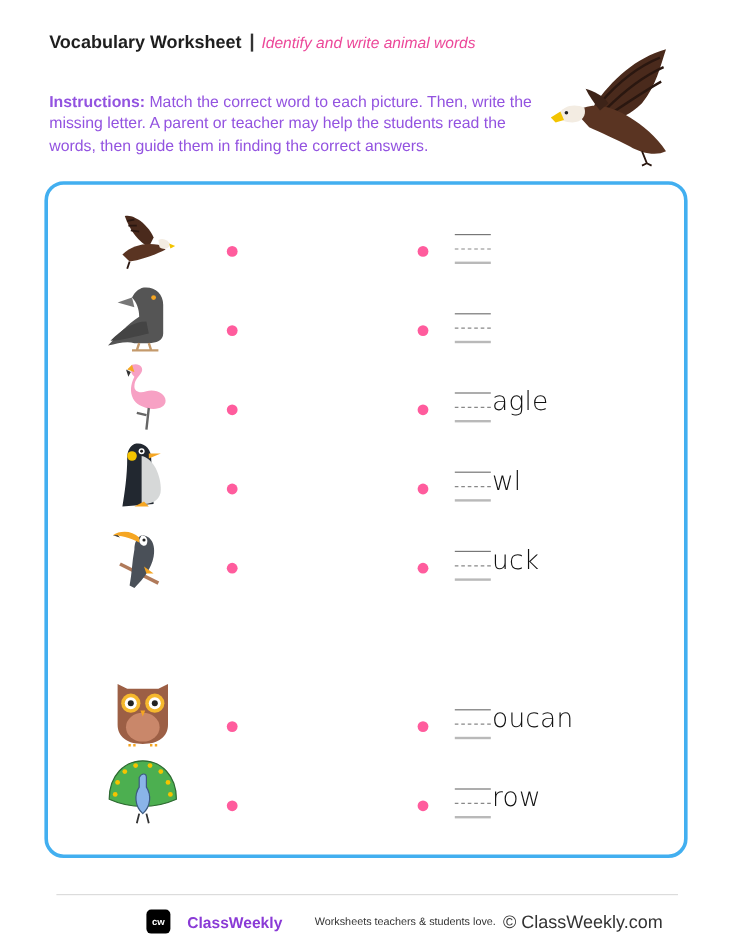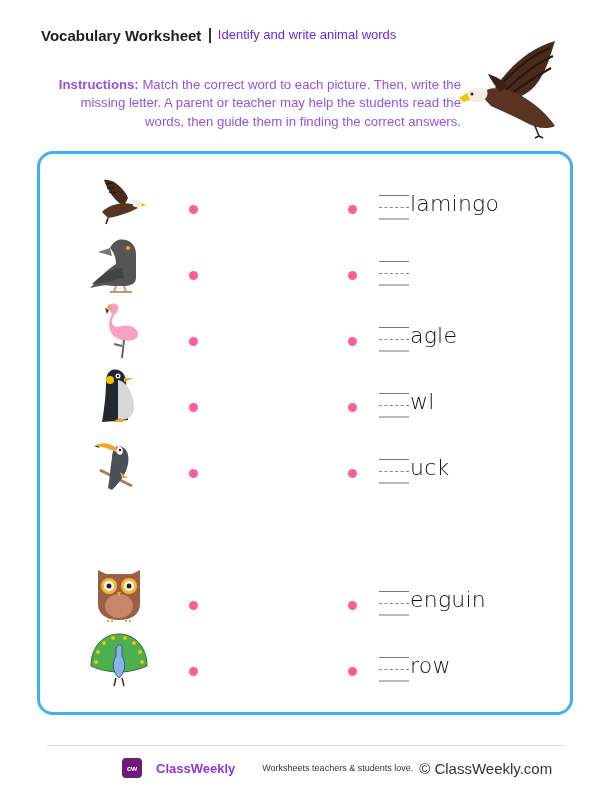--- a/index.html
+++ b/index.html
@@ -1,38 +1,38 @@
 <!DOCTYPE html>
 <html><head>
   <meta charset="utf-8">
   <style>
     html, body { margin: 0; padding: 0; background: #ffffff; }
     body { width: 612px; height: 792px; position: relative; overflow: hidden;
            font-family: "Liberation Sans", "DejaVu Sans", sans-serif; color: #222; }
-    .header { position: absolute; left: 41px; top: 27px; display: flex; align-items: flex-start; white-space: nowrap; }
+    .header { position: absolute; left: 41px; top: 27px; display: flex; align-items: center; white-space: nowrap; }
     .title { font-weight: bold; font-size: 15px; color: #1e1e1e; }
     .sep { display: inline-block; width: 1.5px; height: 15px; background: #333; margin: 0 7px 0 8px; align-self: center; }
-    .subtitle { font-size: 13px; color: #6d28d9; }
-    .instructions { position: absolute; left: 41px; top: 76px; width: 420px; font-size: 13.2px; line-height: 18.4px; color: #9353e0; text-align: right; }
+    .subtitle { font-size: 13px; color: #ec4899; font-style: italic; }
+    .instructions { position: absolute; left: 41px; top: 76px; width: 420px; font-size: 13.2px; line-height: 18.4px; color: #9353e0; }
     .instructions b { font-weight: bold; }
     .hero-eagle { position: absolute; left: 455px; top: 36px; width: 110px; height: 110px; }
     .card { position: absolute; left: 37px; top: 151px; width: 536px; height: 564px; border: 3px solid #42aff0; border-radius: 16px; box-sizing: border-box; }
     .row { position: absolute; left: 0; width: 100%; height: 66px; }
     .pic { position: absolute; left: 48px; top: 4px; width: 62px; height: 60px; }
     .dot { position: absolute; width: 9px; height: 9px; border-radius: 50%; background: #ff5c9d; }
     .dot.left { left: 149px; top: 41px; }
     .dot.right { left: 308px; top: 41px; }
     .blank { position: absolute; left: 339px; top: 31px; width: 30px; height: 25px; }
     .blank .l1 { position: absolute; left: 0; top: 0; width: 30px; height: 1px; background: #777; }
     .blank .l2 { position: absolute; left: 0; top: 12px; width: 30px; border-top: 1px dashed #888; }
     .blank .l3 { position: absolute; left: 0; top: 23px; width: 30px; height: 2px; background: #b9b9b9; }
     .word { position: absolute; left: 370px; top: 27px; font-family: "DejaVu Sans", sans-serif; font-size: 22px; font-weight: 300; color: #111; letter-spacing: 0.2px; }
     .footer-line { position: absolute; left: 47px; top: 745px; width: 518px; height: 1px; background: #dcdcdc; }
     .footer { position: absolute; left: 122px; top: 758px; display: flex; align-items: center; white-space: nowrap; }
-    .logo-box { width: 20px; height: 20px; border-radius: 4px; background: #701a75; color: #fff; font-size: 8px; font-weight: bold; display: flex; align-items: center; justify-content: center; }
+    .logo-box { width: 20px; height: 20px; border-radius: 4px; background: #000000; color: #fff; font-size: 8px; font-weight: bold; display: flex; align-items: center; justify-content: center; }
     .brand { font-size: 13px; font-weight: bold; color: #8a3ad6; margin-left: 14px; }
     .tagline { font-size: 9px; color: #333; margin-left: 27px; }
     .copyright { font-size: 15px; color: #333; margin-left: 6px; }
   </style>
 </head>
 <body>
 
 <div class="header">
   <span class="title">Vocabulary Worksheet</span>
   <span class="sep"></span>
@@ -63,21 +63,20 @@
       <path d="M53 35 L58 37 L54 39 Z" fill="#f3c400"></path>
       <path d="M20 50 L18 56" stroke="#2a1710" stroke-width="1.5"></path>
     </svg>
     <div class="dot left"></div>
     <div class="dot right"></div>
     <div class="blank">
         <div class="l1"></div>
         <div class="l2"></div>
         <div class="l3"></div>
       </div>
-    <div class="word">lamingo</div>
   </div>
 
   <div class="row" style="top: 76px;">
     <svg class="pic" viewBox="0 0 62 60">
       <path d="M30 6 C40 4 48 10 48 20 L48 44 C48 50 42 52 36 52 L24 52 C18 50 10 52 2 54 C10 46 18 36 28 30 C28 24 26 18 22 14 C24 10 26 8 30 6 Z" fill="#555"></path>
       <path d="M22 14 L10 18 L24 22 Z" fill="#777"></path>
       <path d="M4 50 C14 40 24 34 34 34 L36 44 C26 46 14 50 4 50 Z" fill="#444"></path>
       <circle cx="40" cy="14" r="2" fill="#f5a623"></circle>
       <path d="M28 52 L26 58 M36 52 L38 58 M22 58 L44 58" stroke="#c49a6c" stroke-width="2"></path>
     </svg>
@@ -161,21 +160,21 @@
       <path d="M29 28 L33 28 L31 33 Z" fill="#f5a623"></path>
       <path d="M20 56 L20 58 M24 56 L24 58 M38 56 L38 58 M42 56 L42 58" stroke="#f5a623" stroke-width="2"></path>
     </svg>
     <div class="dot left"></div>
     <div class="dot right"></div>
     <div class="blank">
         <div class="l1"></div>
         <div class="l2"></div>
         <div class="l3"></div>
       </div>
-    <div class="word">enguin</div>
+    <div class="word">oucan</div>
   </div>
 
   <div class="row" style="top: 472px;">
     <svg class="pic" viewBox="0 0 62 60">
       <path d="M3 36 C3 16 16 4 31 4 C46 4 59 16 59 36 C50 40 40 42 31 42 C22 42 12 40 3 36 Z" fill="#4caf50" stroke="#2e6b32" stroke-width="1"></path>
       <g fill="#f5c400">
           <circle cx="8" cy="32" r="2"></circle>
           <circle cx="10" cy="22" r="2"></circle>
           <circle cx="16" cy="13" r="2"></circle>
           <circle cx="25" cy="8" r="2"></circle>

